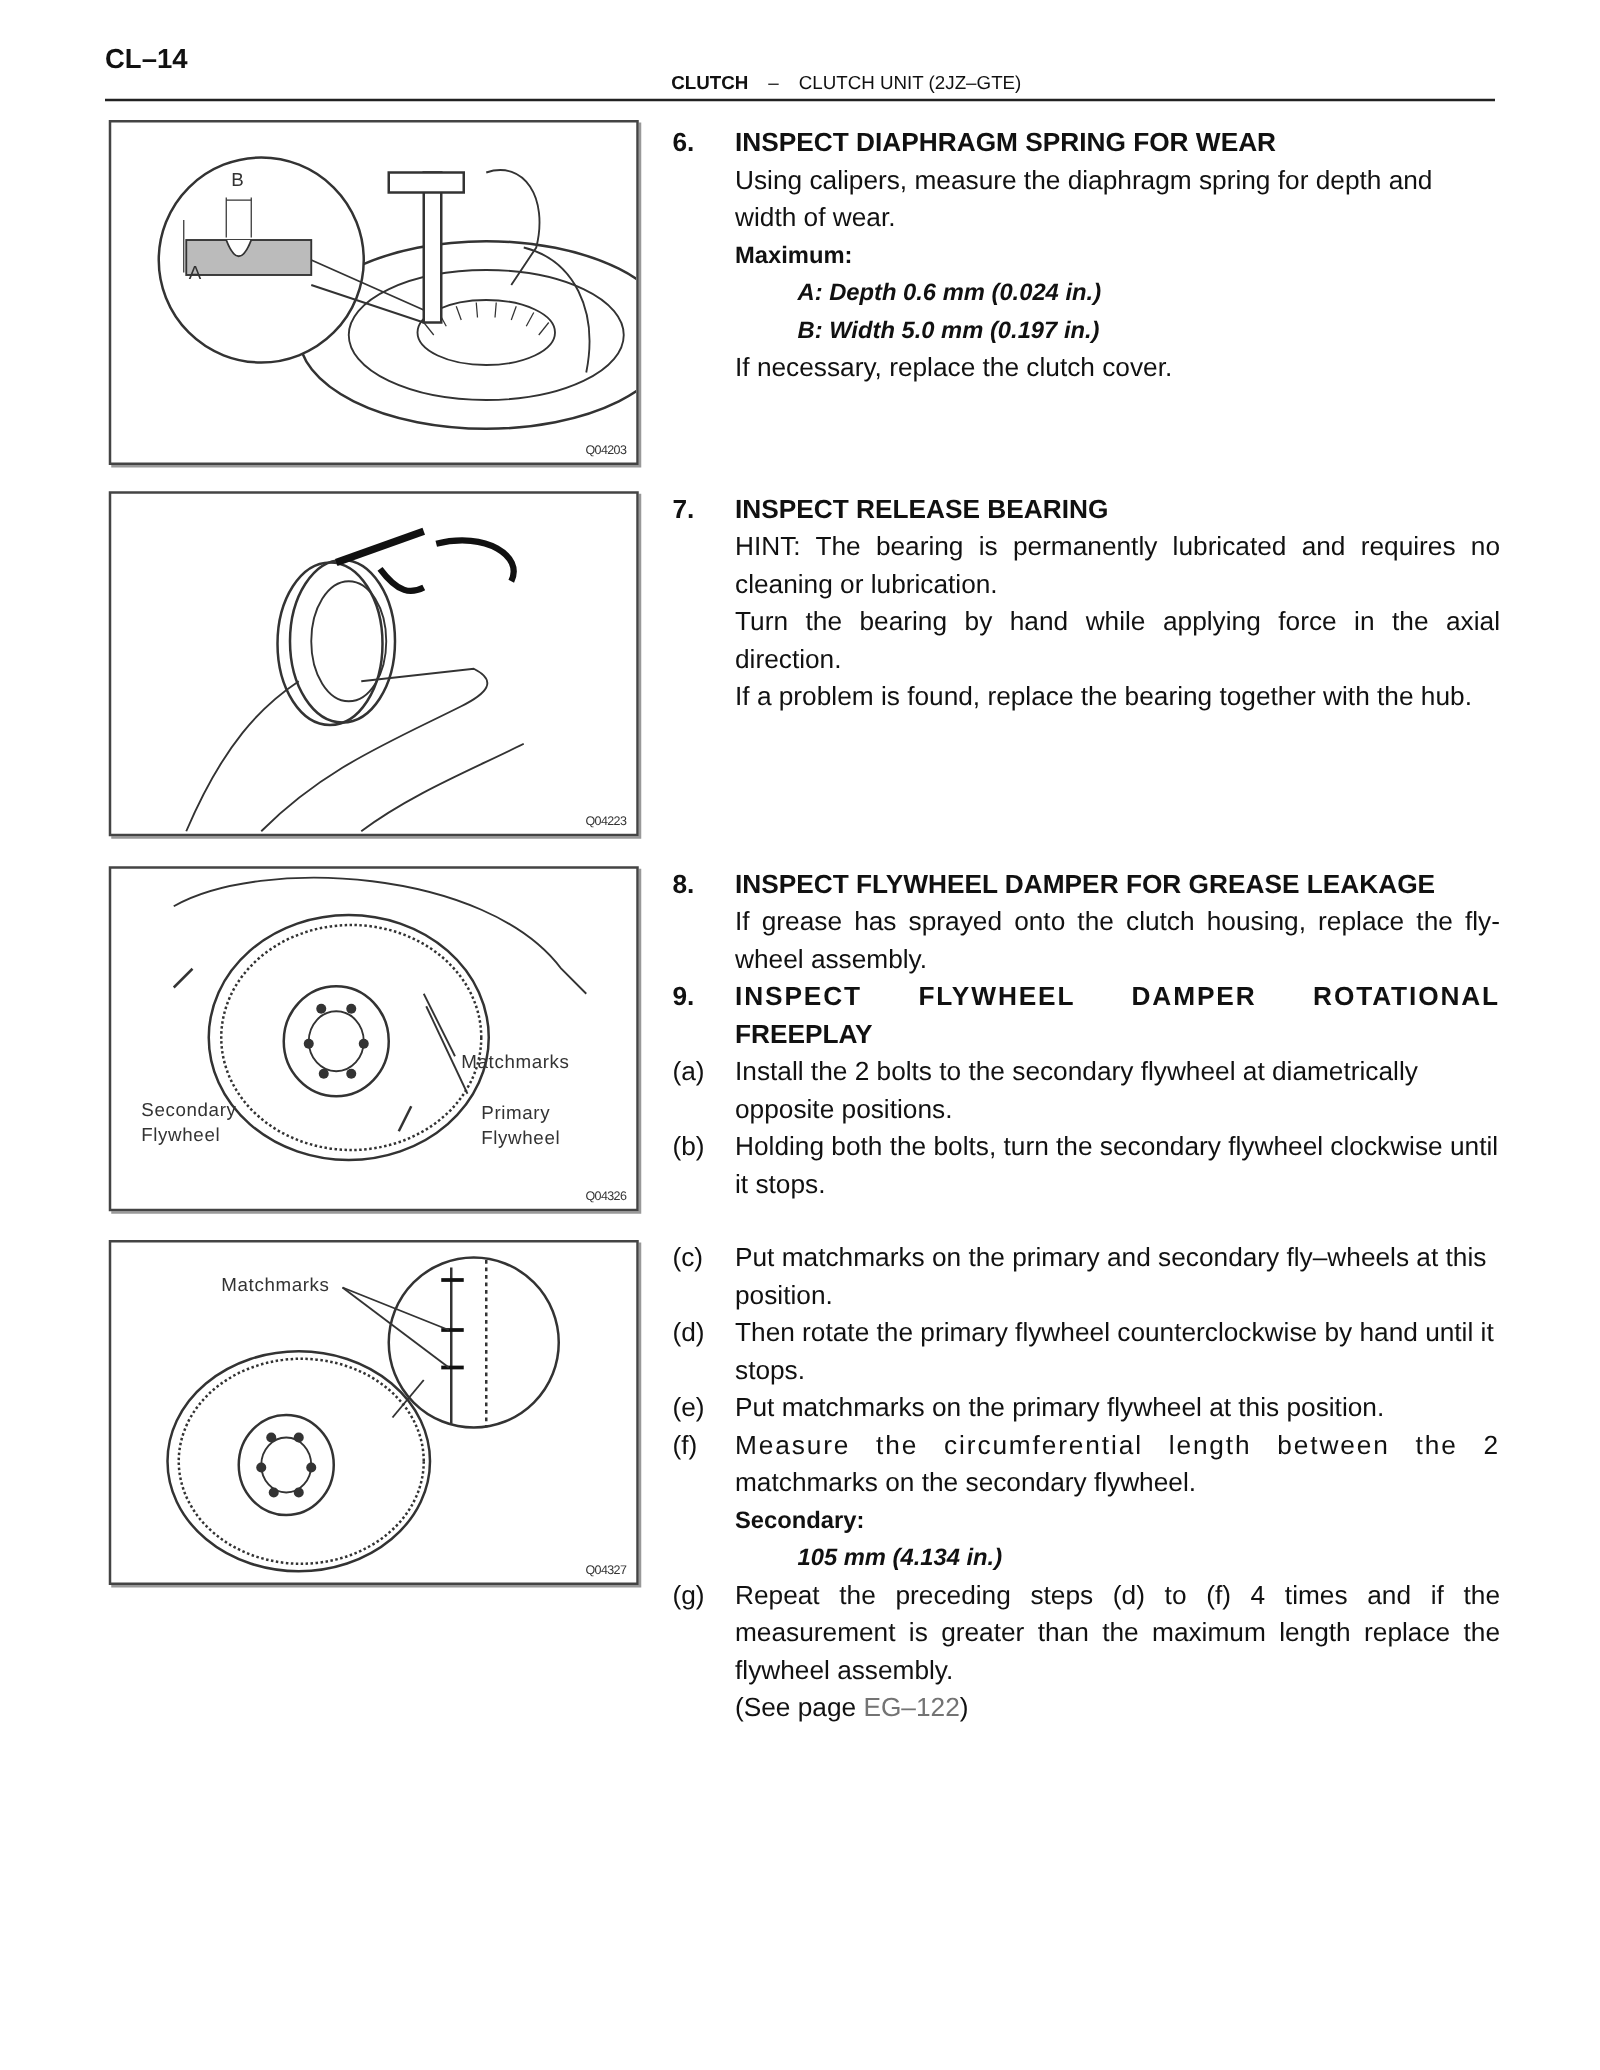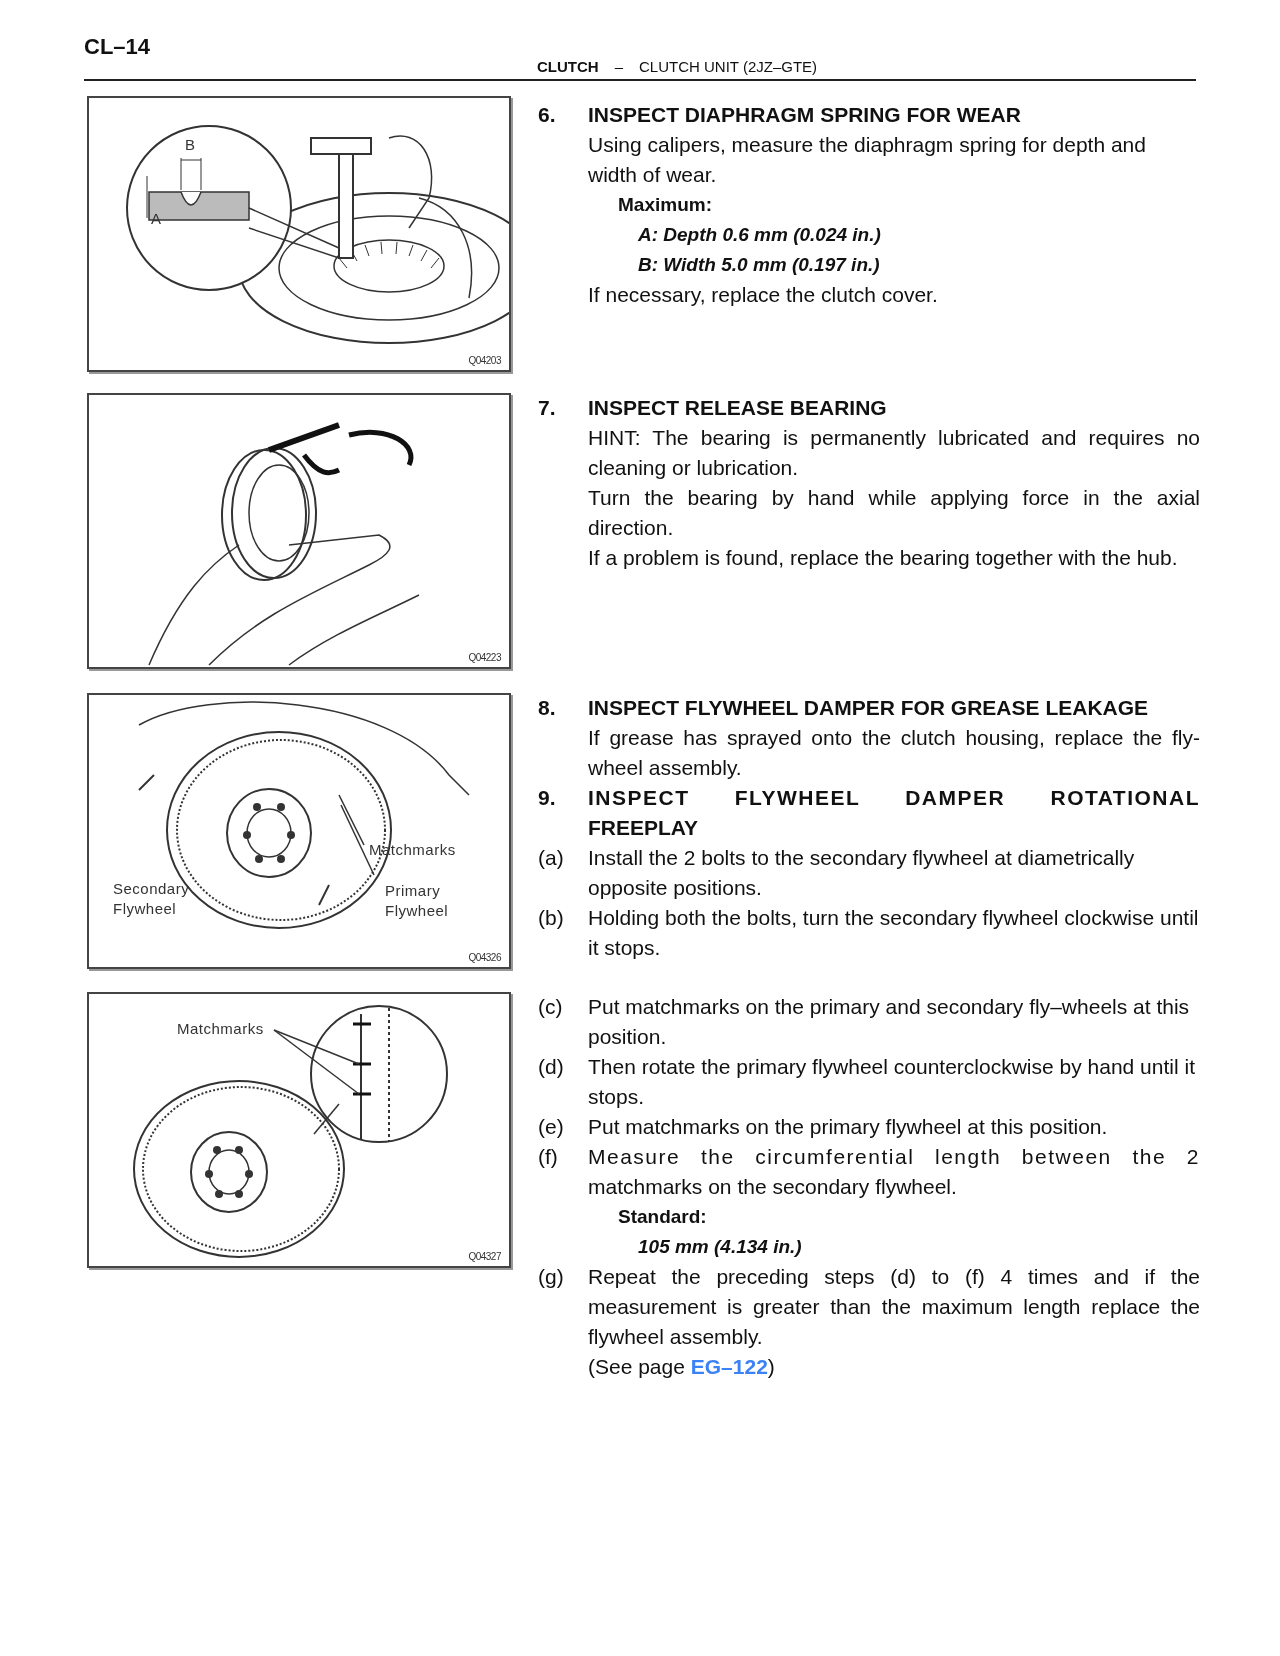--- a/index.html
+++ b/index.html
@@ -13,23 +13,23 @@
   .figure svg { position:absolute; left:0; top:0; }
   .fig-code { position:absolute; right:8px; bottom:4px; font-size:10px; letter-spacing:-0.5px; color:#333; }
   .fig-label { position:absolute; font-size:15px; color:#333; letter-spacing:0.5px; }
   .text { position:absolute; left:538px; width:662px; font-size:21px; line-height:30px; }
   .row { display:flex; }
   .num { width:50px; flex:none; }
   .body { flex:1; }
   .head { font-weight:bold; }
   .spaced { text-align:justify; text-align-last:justify; letter-spacing:1.5px; }
   .just { text-align:justify; }
-  .spec-label { font-weight:bold; font-size:19px; margin-left:80px; }
+  .spec-label { font-weight:bold; font-size:19px; margin-left:50px; }
   .spec-val { font-weight:bold; font-size:19px; margin-left:100px;font-style:italic; }
-  .link { color:#3b82f6; text-decoration:none;font-weight:bold; }
+  .link { color:#737373; text-decoration:none; }
 </style>
 </head>
 <body>
 
 <div class="page-id">CL–14</div>
 <div class="running-head">
   <span class="sec">CLUTCH</span><span class="dash">–</span><span>CLUTCH UNIT (2JZ–GTE)</span>
 </div>
 <div class="rule"></div>
 
@@ -214,21 +214,21 @@
       <span class="body">Put matchmarks on the primary flywheel at this position.</span>
     </div>
   <div class="row">
       <span class="num">(f)</span>
       <span class="body spaced">Measure the circumferential length between the 2</span>
     </div>
   <div class="row">
       <span class="num"></span>
       <span class="body">matchmarks on the secondary flywheel.</span>
     </div>
-  <div class="spec-label">Standard:</div>
+  <div class="spec-label">Secondary:</div>
   <div class="spec-val">105 mm (4.134 in.)</div>
   <div class="row">
       <span class="num">(g)</span>
       <span class="body just">Repeat the preceding steps (d) to (f) 4 times and if the measurement is greater than the maximum length replace the flywheel assembly.</span>
     </div>
   <div class="row">
       <span class="num"></span>
       <span class="body"><span>(See page </span><a class="link" href="#">EG–122</a><span>)</span></span>
     </div>
 </div>

